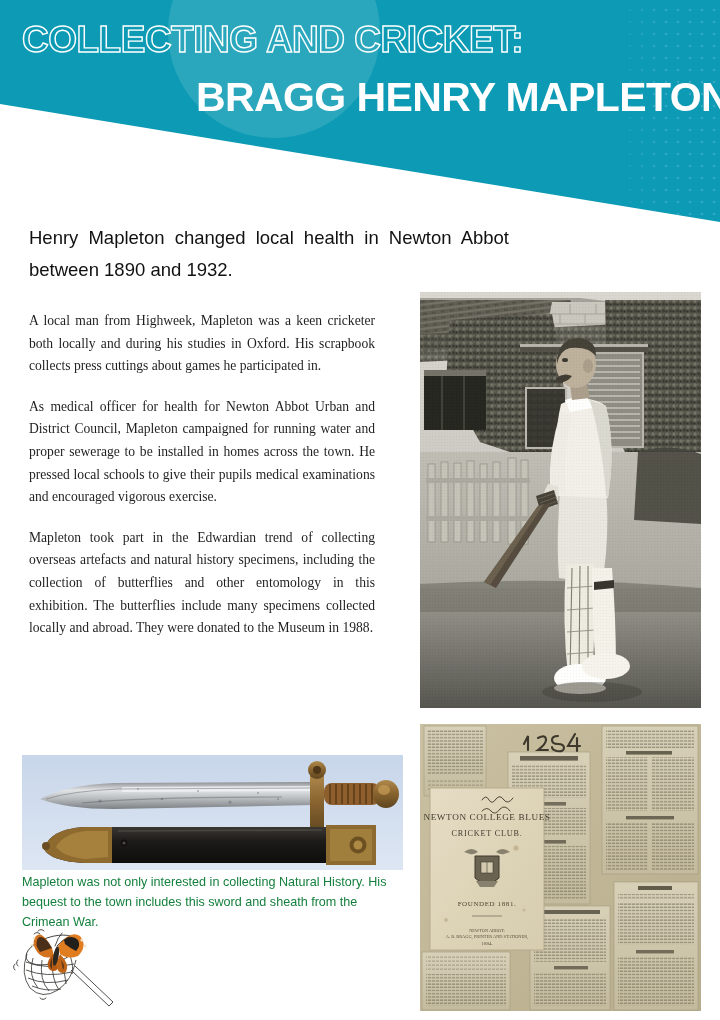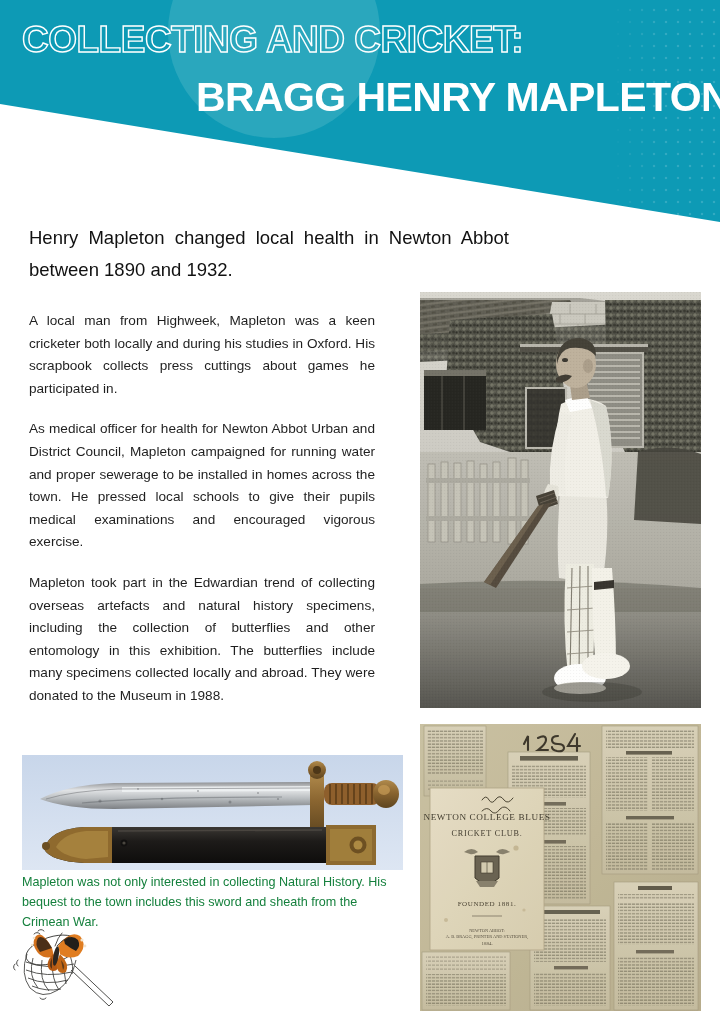--- a/index.html
+++ b/index.html
@@ -103,20 +103,21 @@
     position: absolute;
     left: 29px; top: 310px;
     width: 362px;
   }
   .body-col p {
     margin: 0 16px 18px 0;
     font-size: 13.6px;
     line-height: 22.6px;
     text-align: justify;
     color: #1f1f1f;
+    font-family: Liberation Serif, serif;
   }
   .body-col p:last-child { margin-bottom: 0; }
 
   
   .photo-cricketer {
     position: absolute;
     left: 420px; top: 292px;
     width: 281px; height: 416px;
     overflow: hidden;
     background: #8e8e88;

